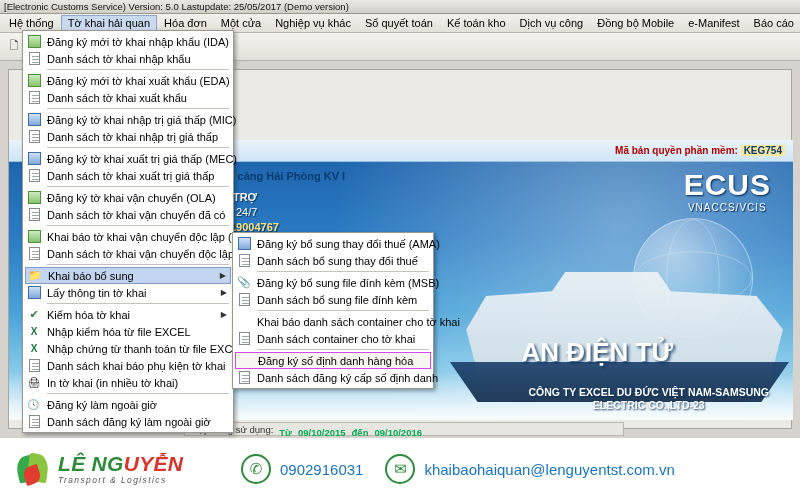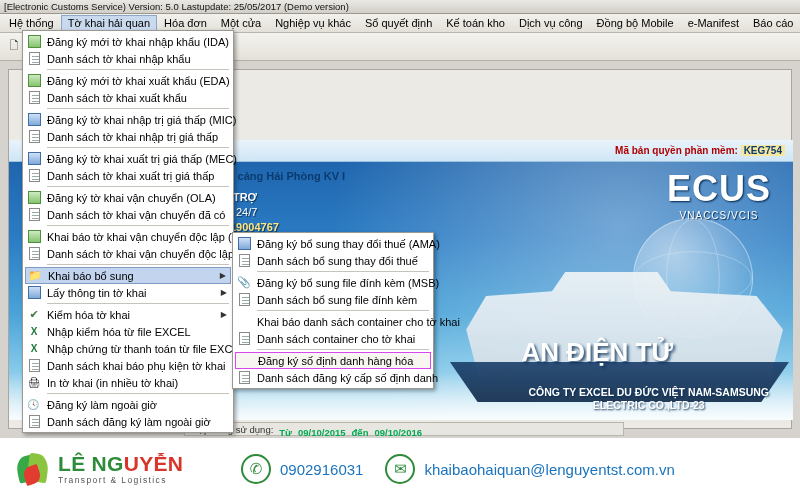--- a/index.html
+++ b/index.html
@@ -64,21 +64,21 @@
     display:flex; align-items:center; justify-content:space-between;
     padding:0 8px; font-size:10px; color:#0b3b6f;
   }
   .lic { color:#b00000; font-weight:bold; }
   .lic .lic-code { color:#0b3b6f; background:#f6e7a0; padding:0 3px; }
 
   .ecus-logo {
     position:absolute; right:22px; top:28px; text-align:center; color:#fff;
   }
   .ecus-logo .e-big {
-    font-size:36px; font-weight:bold; letter-spacing:1px;
+    font-size:30px; font-weight:bold; letter-spacing:1px;
     text-shadow:1px 1px 2px #00254a;
   }
   .ecus-logo .e-sub { font-size:10px; letter-spacing:1px; text-shadow:1px 1px 1px #00254a; }
 
   .globe {
     position:absolute; right:40px; top:78px; width:120px; height:120px;
     border-radius:50%;
     background:radial-gradient(circle at 35% 30%, rgba(255,255,255,0.55), rgba(255,255,255,0.05) 70%);
     border:1px solid rgba(255,255,255,0.5);
     opacity:.85;
@@ -140,21 +140,21 @@
     display:flex; align-items:center; gap:6px; padding:0 6px;
     font-size:9.5px; color:#333;
   }
   .contract-bar .cd { color:#0a5; font-weight:bold;margin-top:6px; }
 
   
   .footer {
     position:absolute; left:0; right:0; bottom:0; height:62px; background:#ffffff;
     display:flex; align-items:center; padding:0 14px; gap:22px;
   }
-  .logo-wrap { display:flex; align-items:center; gap:6px; width:205px; }
+  .logo-wrap { display:flex; align-items:center; gap:6px; width:205px;font-style:italic; }
   .leaf {
     width:38px; height:34px; position:relative;
   }
   .leaf .l1 {
     position:absolute; left:3px; top:4px; width:18px; height:26px;
     background:#36a847; border-radius:60% 10% 55% 10%;
     transform:rotate(-12deg);
   }
   .leaf .l2 {
     position:absolute; left:14px; top:2px; width:20px; height:28px;
@@ -221,21 +221,21 @@
 <div class="titlebar">
   <span class="tb-title">[Electronic Customs Service) Version: 5.0 Lastupdate: 25/05/2017 (Demo version)</span>
 </div>
 
 <div class="menubar" id="menubar">
     <div class="mi">Hệ thống</div>
     <div class="mi active">Tờ khai hải quan</div>
     <div class="mi">Hóa đơn</div>
     <div class="mi">Một cửa</div>
     <div class="mi">Nghiệp vụ khác</div>
-    <div class="mi">Sổ quyết định</div>
+    <div class="mi">Sổ quyết toán</div>
     <div class="mi">Kế toán kho</div>
     <div class="mi">Dịch vụ công</div>
     <div class="mi">Đồng bộ Mobile</div>
     <div class="mi">e-Manifest</div>
     <div class="mi">Báo cáo</div>
   </div>
 
 <div class="toolbar">
   <div class="tbtn">🗋</div>
   <div class="tbtn">📂</div>

